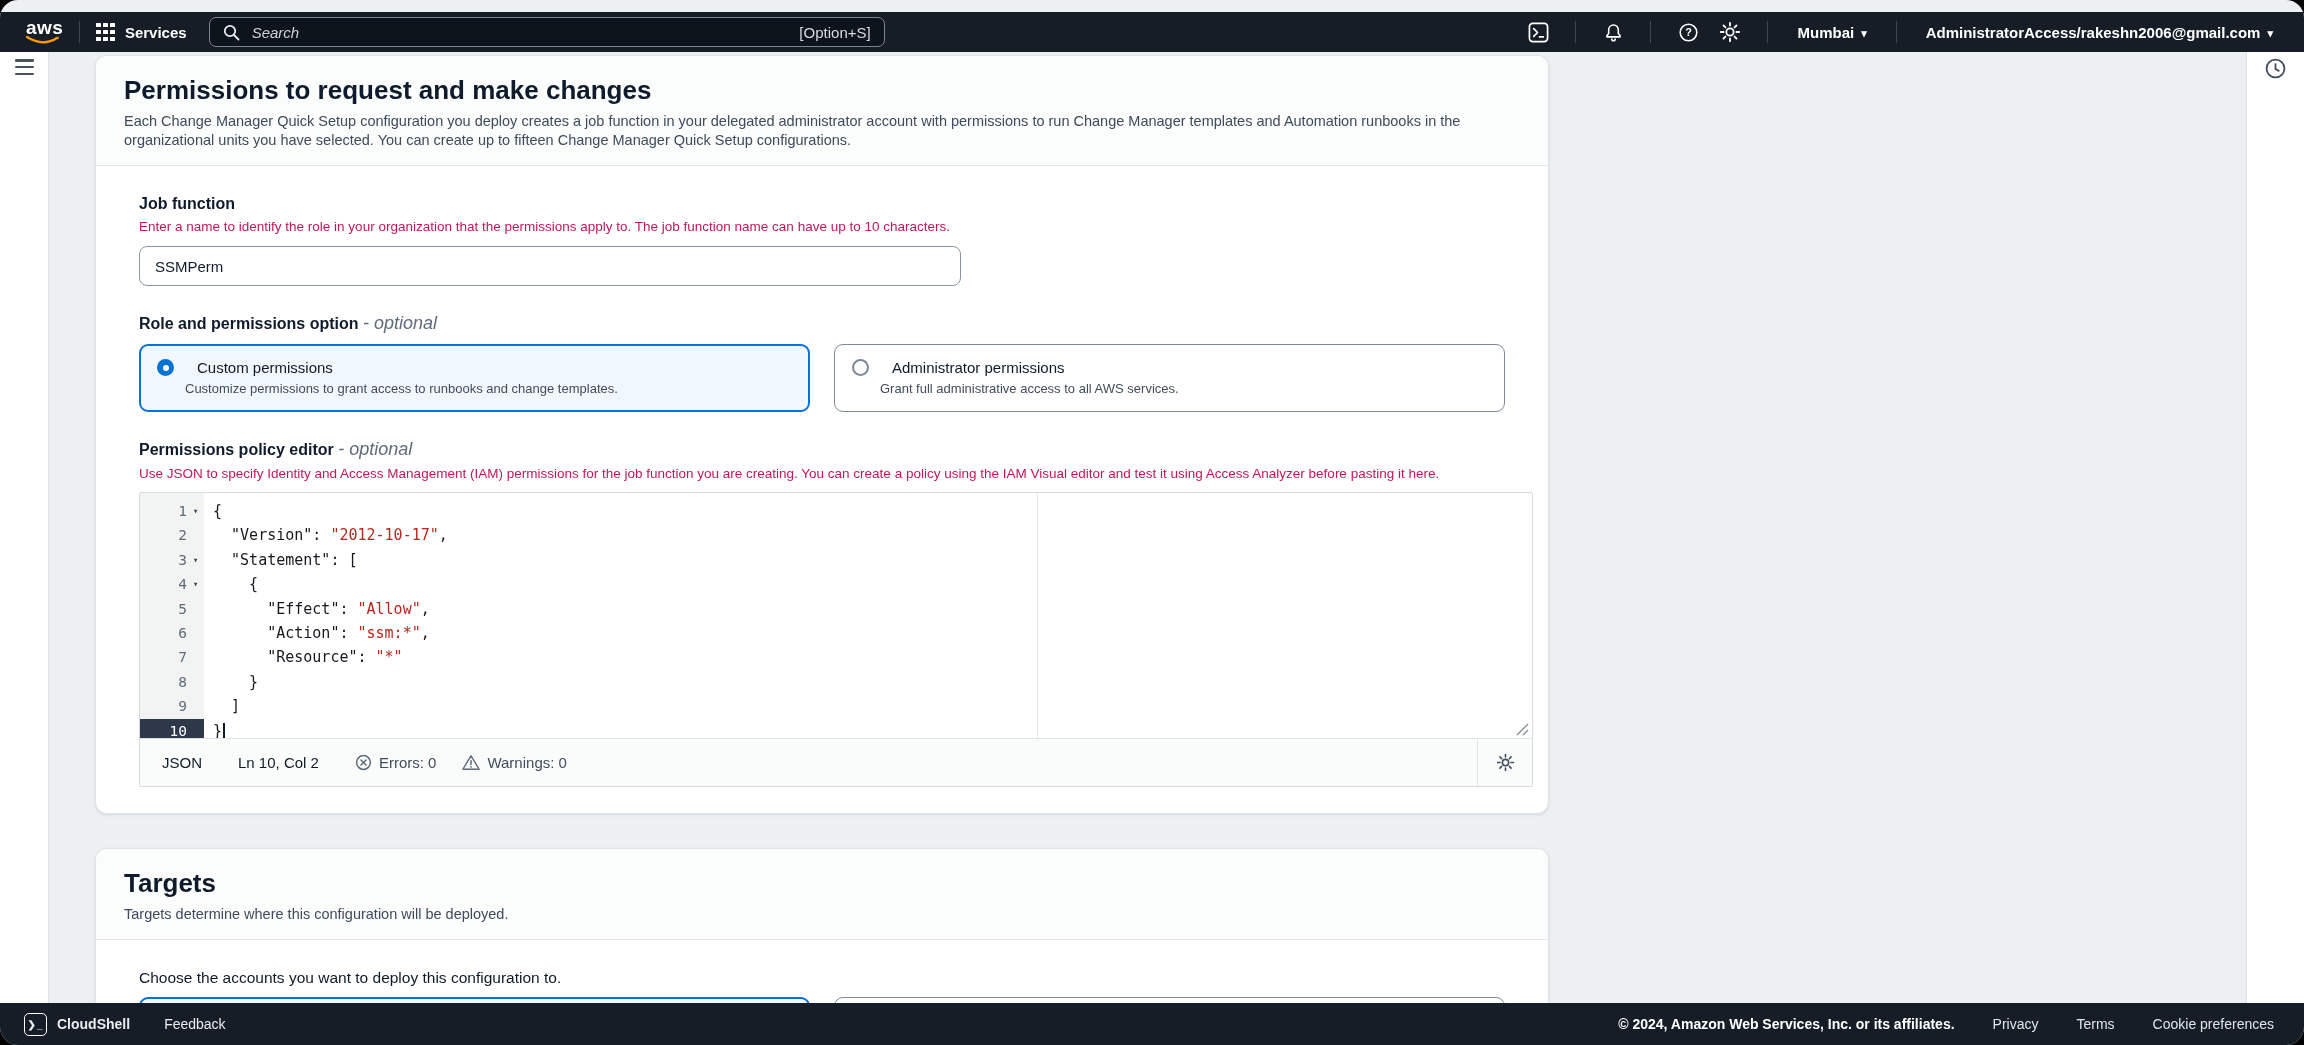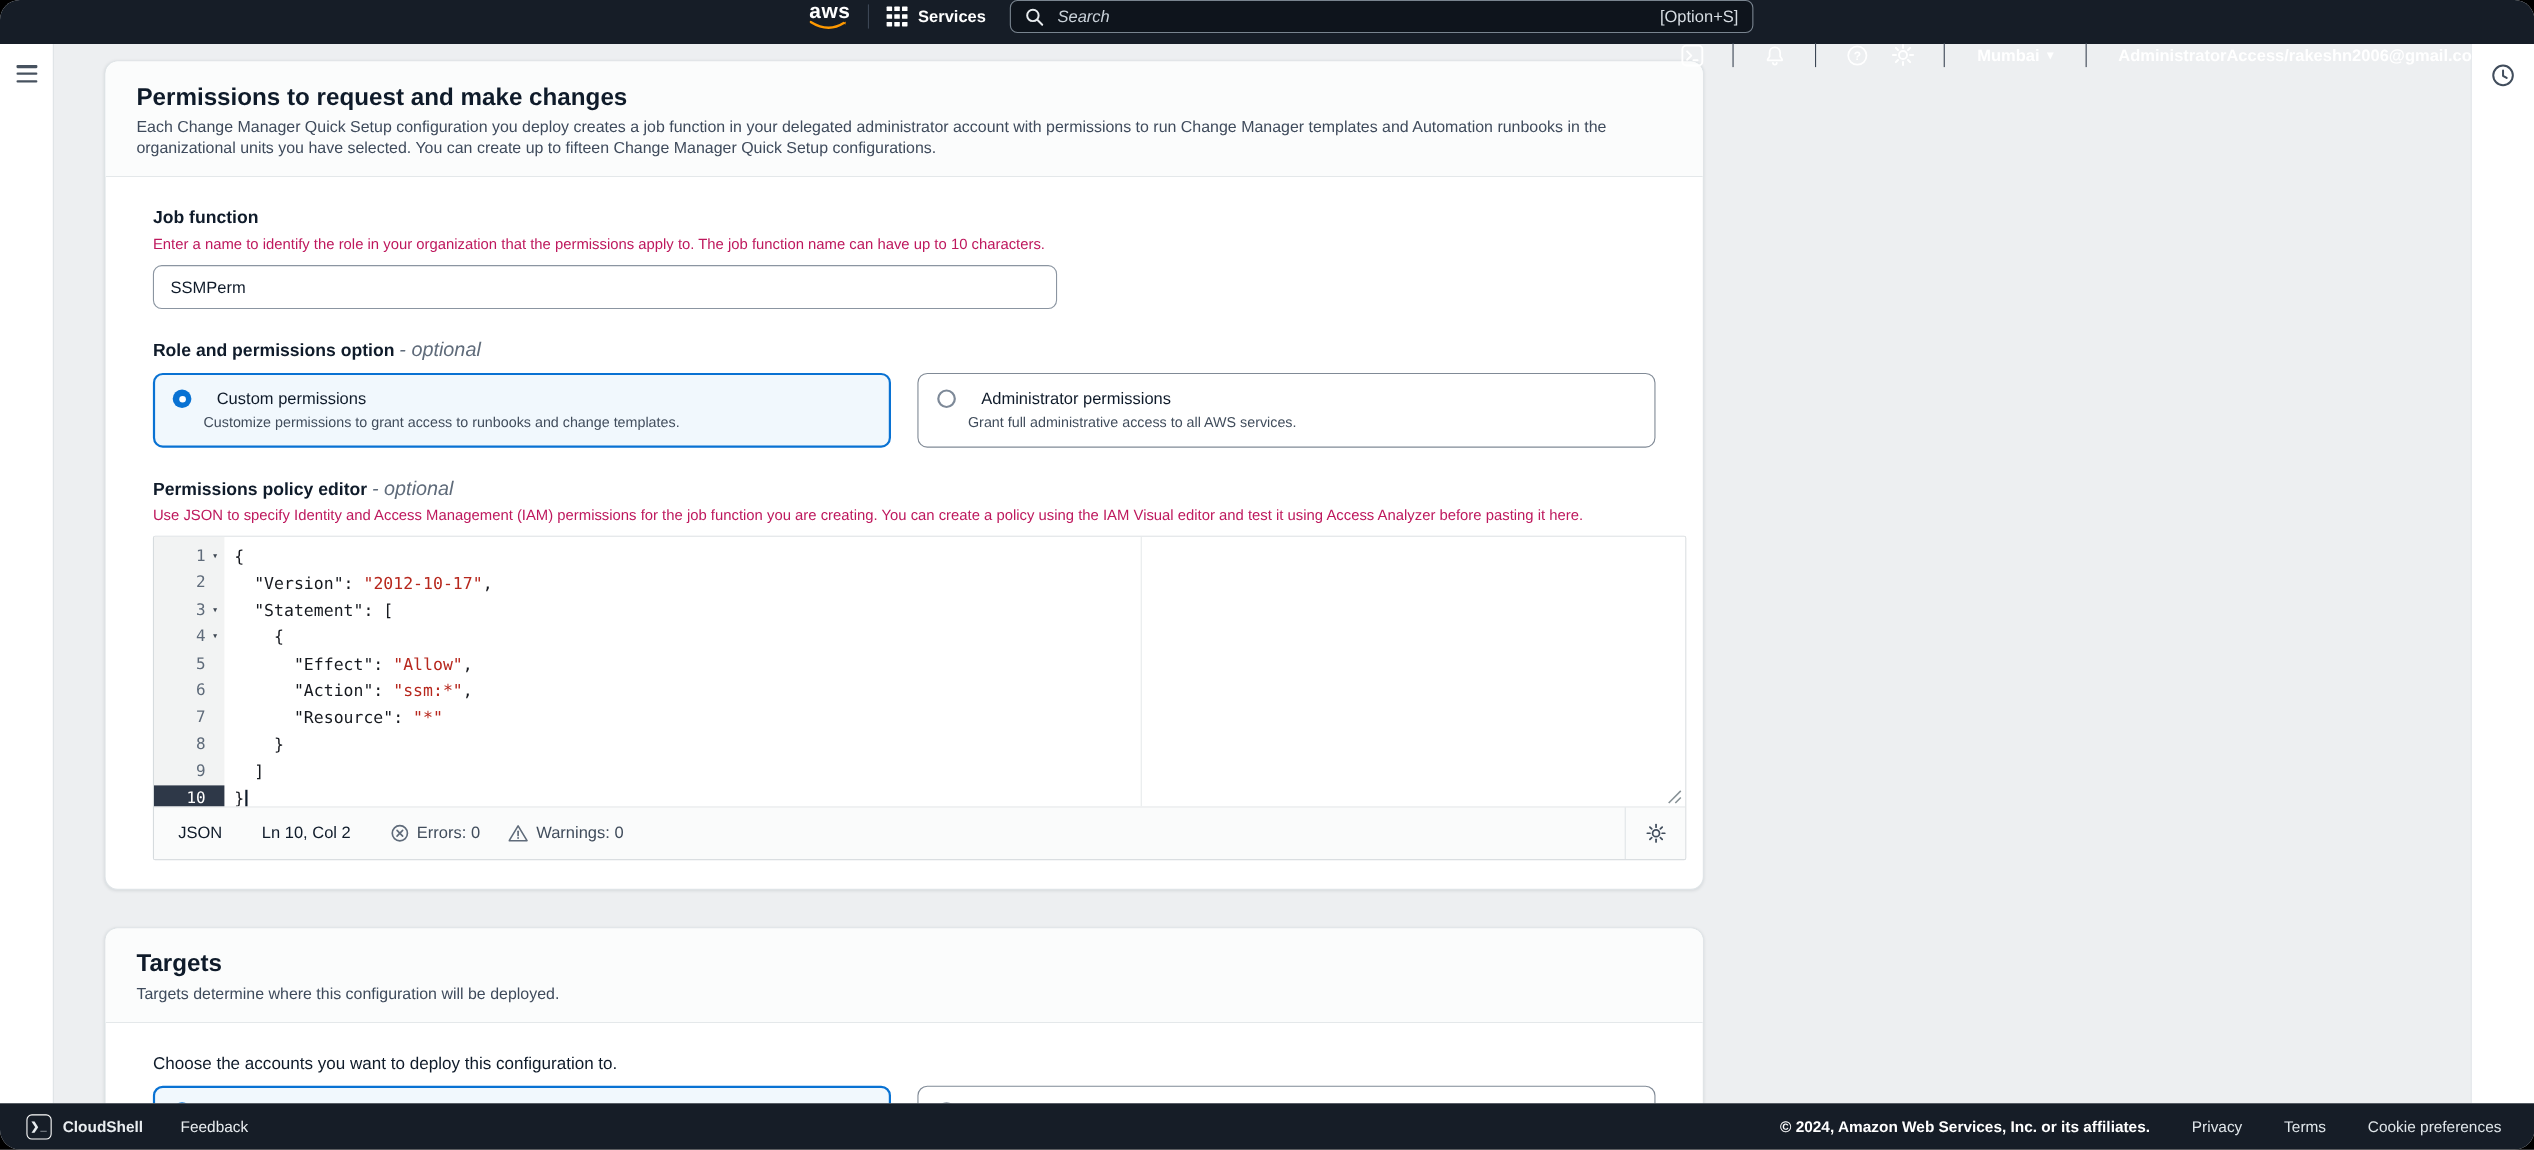--- a/index.html
+++ b/index.html
@@ -1,21 +1,21 @@
 <!DOCTYPE html>
 <html><head>
 <meta charset="utf-8">
 <style>
   html,body{margin:0;padding:0;background:#000;}
   .screen{position:relative;width:2304px;height:1045px;border-radius:18px;overflow:hidden;
     background:#edeff1;font-family:"Liberation Sans",sans-serif;-webkit-font-smoothing:antialiased;}
 
   
-  .topbar{position:absolute;top:0;left:0;right:0;height:40px;background:#161d27;display:flex;
-    align-items:center;color:#fff;z-index:7;flex-direction:column;}
+  .topbar{position:absolute;top:12px;left:0;right:0;height:40px;background:#161d27;display:flex;
+    align-items:center;color:#fff;z-index:7;}
   .tb-left{display:flex;align-items:center;padding-left:26px;}
   .logo{position:relative;font-weight:700;font-size:19px;letter-spacing:.5px;line-height:18px;padding-bottom:8px;}
   .logo svg{position:absolute;left:0;bottom:0;}
   .tb-divider{width:1px;height:22px;background:#3c4655;margin:0 16px;}
   .services{display:flex;align-items:center;gap:10px;font-size:15px;font-weight:600;cursor:pointer;}
   .grid-icon{display:grid;grid-template-columns:repeat(3,4.5px);grid-gap:2.5px;}
   .grid-icon i{width:4.5px;height:4.5px;background:#fff;border-radius:.5px;}
   .searchbox{margin-left:22px;width:676px;height:30px;background:#0e141c;border:1px solid #79848f;
     border-radius:7px;display:flex;align-items:center;padding:0 13px;gap:10px;box-sizing:border-box;}
   .searchbox input{flex:1;background:transparent;border:none;outline:none;color:#e8ecef;
@@ -32,21 +32,21 @@
   .main{position:absolute;top:40px;left:0;right:0;bottom:42px;background:#edeff1;overflow:hidden;}
   .left-rail{position:absolute;left:0;top:0;bottom:0;width:48px;background:#fff;border-right:1px solid #dde2e5;}
   .hamburger{margin:19px 0 0 15px;width:19px;cursor:pointer;}
   .hamburger b{display:block;height:2.6px;background:#47525f;border-radius:1px;margin-bottom:4.2px;}
   .right-rail{position:absolute;right:0;top:0;bottom:0;width:57px;background:#fff;border-left:1px solid #dde2e5;}
   .rail-btn{margin:13px auto 0;width:30px;height:30px;display:flex;align-items:center;justify-content:center;cursor:pointer;}
 
   .content{position:absolute;left:95px;top:0;width:1454px;}
   .card{background:#fff;border:1px solid #dfe4e7;border-radius:12px;box-shadow:0 1px 3px rgba(0,28,36,.10);box-sizing:border-box;}
   .card-header{background:#fbfcfc;border-bottom:1px solid #e4e8ea;border-radius:11px 11px 0 0;padding:19px 28px 15px;}
-  .card-header h2{margin:0;font-size:22px;color:#0f1b2a;font-weight:700;}
+  .card-header h2{margin:0;font-size:26px;color:#0f1b2a;font-weight:700;}
   .card-desc{margin-top:6px;font-size:14.5px;line-height:19px;color:#3f4b5c;max-width:1392px;}
   .card-body{padding:29px 43px 26px;}
   .card--first{margin-top:15px;}
   .card--targets{margin-top:34px;min-height:240px;}
 
   .field-label{font-size:16px;font-weight:700;color:#0f1b2a;}
   .optional{font-weight:400;font-style:italic;font-size:18px;color:#5f6b7a;}
   .field-help{margin-top:5px;font-size:13.5px;color:#be185d;line-height:18px;max-width:1392px;}
   .text-input{display:block;margin-top:10px;width:822px;height:40px;border:1.5px solid #8b95a1;border-radius:8px;
     font-size:15px;padding:0 15px;color:#0f1b2a;box-sizing:border-box;background:#fff;font-family:"Liberation Sans",sans-serif;outline:none;}

